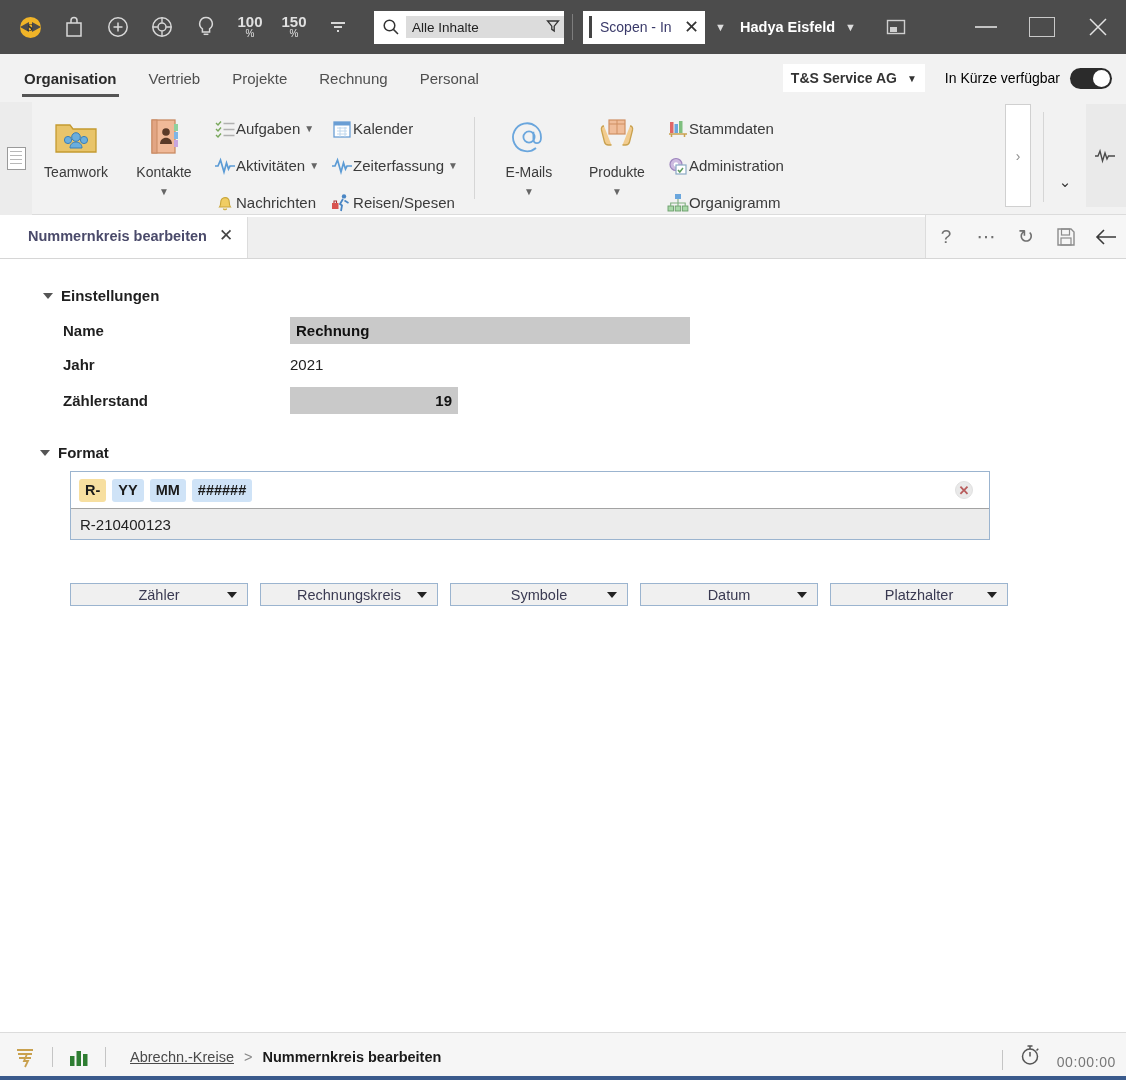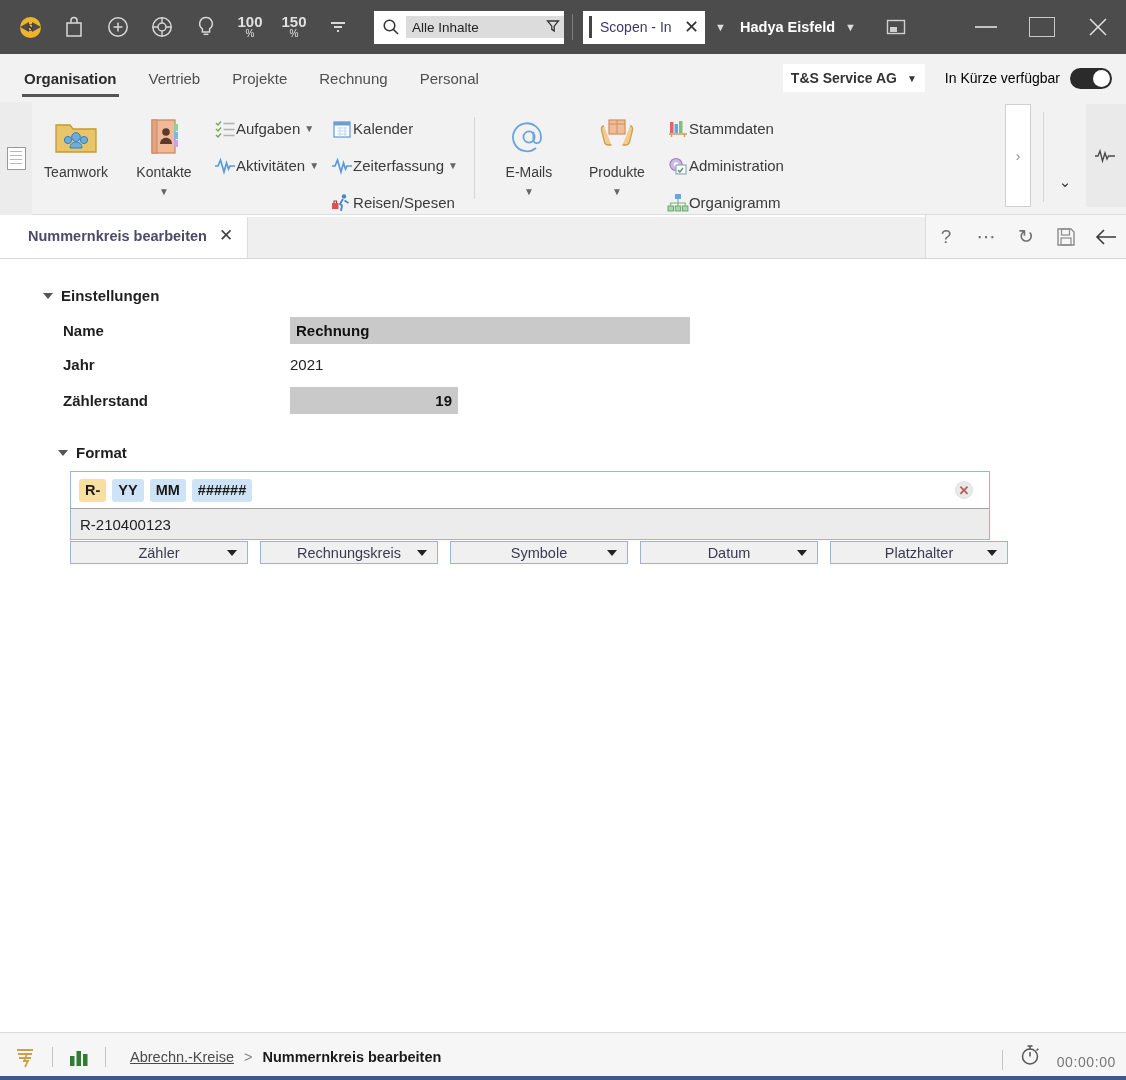--- a/index.html
+++ b/index.html
@@ -181,21 +181,21 @@
     color:#b85c5c; font-size:13px; font-weight:bold; border:1px solid #e0e0e0;
   }
   .fmt-preview {
     height:31px; background:#ececec; display:flex; align-items:center; padding-left:9px;
     font-size:15px; color:#222; border-top:1px solid #a3a3a3;
   }
   .btnrow { position:absolute; left:70px; top:282px; display:flex; gap:12px; }
   .ddbtn {
     width:178px; height:23px; background:#f0f0f0; border:1px solid #9bb4cf;
     display:flex; align-items:center; justify-content:center; position:relative;
-    font-size:14.5px; color:#3a3a52;
+    font-size:14.5px; color:#3a3a52;margin-top:42px;
   }
   .ddbtn .ar {
     position:absolute; right:10px; width:0;height:0;
     border-left:5px solid transparent;border-right:5px solid transparent;border-top:6px solid #222;
   }
 
   
   .statusbar {
     position:absolute; bottom:0; left:0; width:1126px; height:48px;
     background:#f6f6f6; border-top:1px solid #dcdcdc;
@@ -389,20 +389,29 @@
     </div>
     <div class="small-item">
       <span class="sglyph">
         <svg width="22" height="18" viewBox="0 0 22 18">
             <path d="M1 9h3l2.5-6L10 15l2.5-9 2 6 1.5-3h5" fill="none" stroke="#5b9bd5" stroke-width="1.7"></path>
           </svg>
       </span>
       <span>Aktivitäten</span>
       <span class="scar">▼</span>
     </div>
+    <div class="small-item">
+      <span class="sglyph">
+        <svg width="20" height="20" viewBox="0 0 20 20">
+            <path d="M4.5 14c1-1.2 1.2-2.6 1.2-4.4 0-3 1.9-5 4.3-5s4.3 2 4.3 5c0 1.8.2 3.2 1.2 4.4z" fill="#f0cd63" stroke="#c9a63a" stroke-width="1.1"></path>
+            <path d="M8.3 15.6a1.8 1.8 0 003.4 0" fill="#f0cd63" stroke="#c9a63a" stroke-width="1.1"></path>
+          </svg>
+      </span>
+      <span>Nachrichten</span>
+    </div>
   </div>
 
   <div class="col-items">
     <div class="small-item">
       <span class="sglyph">
         <svg width="20" height="20" viewBox="0 0 20 20">
             <rect x="2" y="3" width="16" height="15" fill="#fff" stroke="#6a9ed4" stroke-width="1.3"></rect>
             <rect x="2" y="3" width="16" height="3.5" fill="#6a9ed4"></rect>
             <path d="M5 9h10M5 12h10M5 15h10M8 8v10M13 8v10" stroke="#b9d4ec" stroke-width="0.9"></path>
           </svg>
@@ -547,21 +556,21 @@
     <div class="frow" style="height:36px">
       <span class="flabel">Jahr</span>
       <span class="fplain">2021</span>
     </div>
     <div class="frow" style="height:36px">
       <span class="flabel">Zählerstand</span>
       <span class="finput" style="width:168px;justify-content:flex-end;font-weight:bold">19</span>
     </div>
   </div>
 
-  <div class="section-head" style="position:absolute;left:58px;top:185px">
+  <div class="section-head" style="position:absolute;left:40px;top:185px">
     <span class="tri"></span>
     <span>Format</span>
   </div>
 
   <div class="fmt-box">
     <div class="fmt-tokens">
       <span class="tok sel">R-</span>
       <span class="tok">YY</span>
       <span class="tok">MM</span>
       <span class="tok">######</span>

